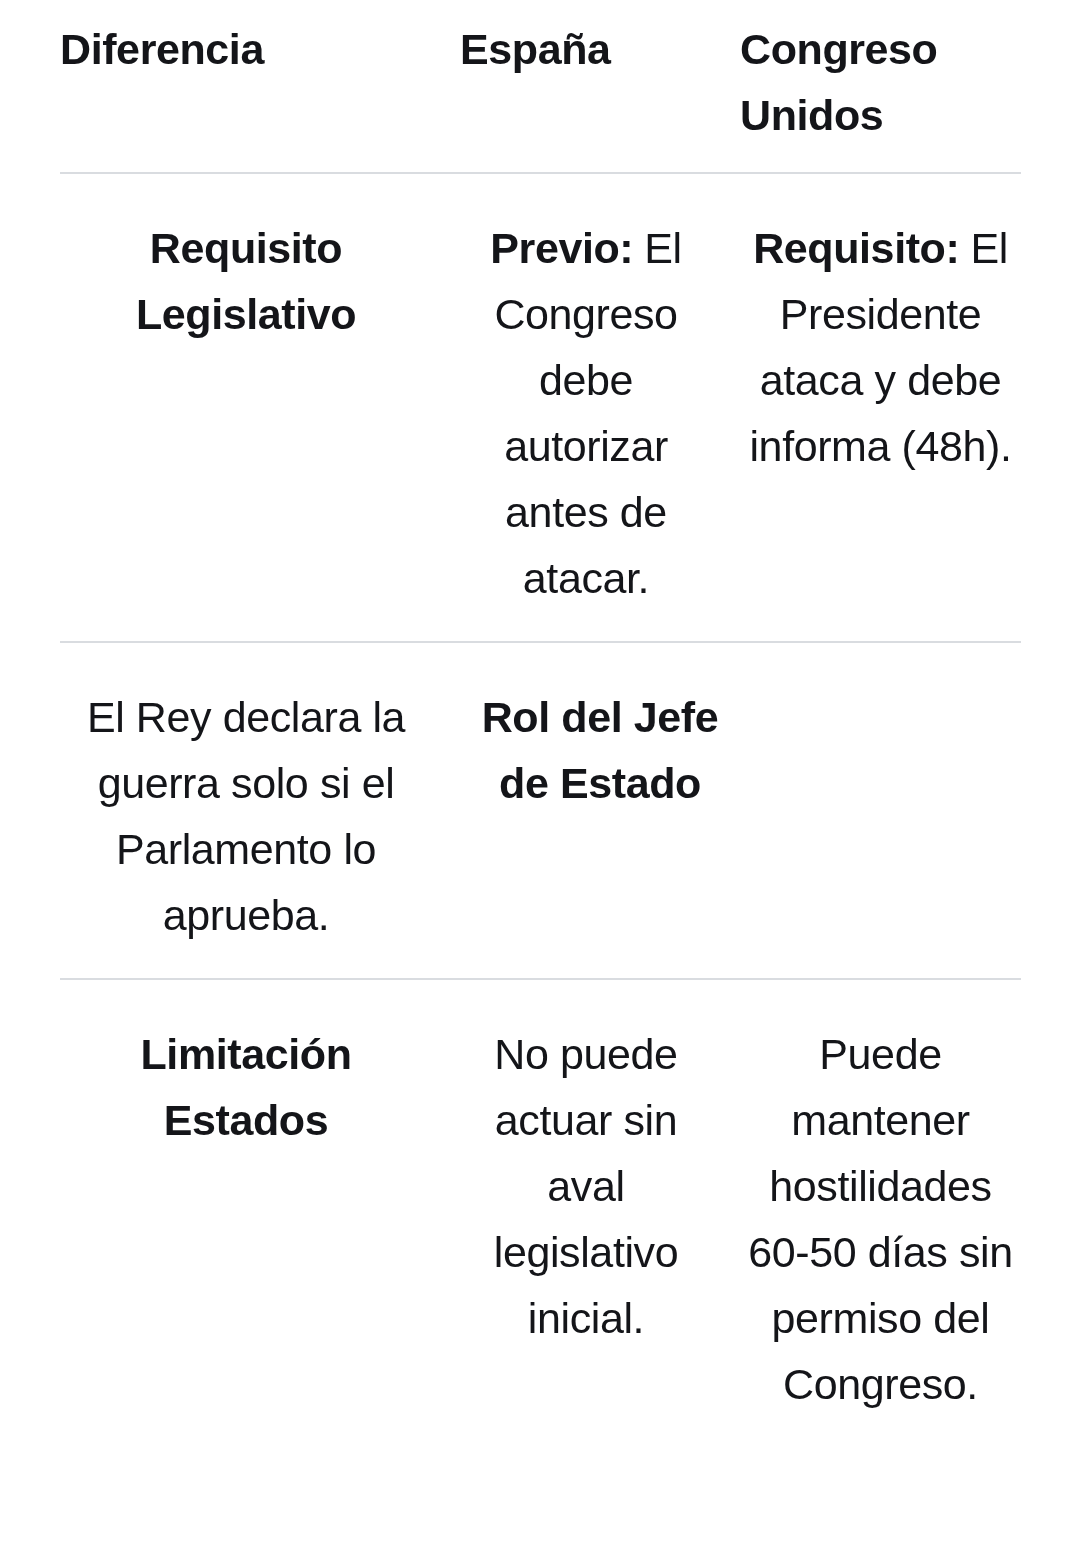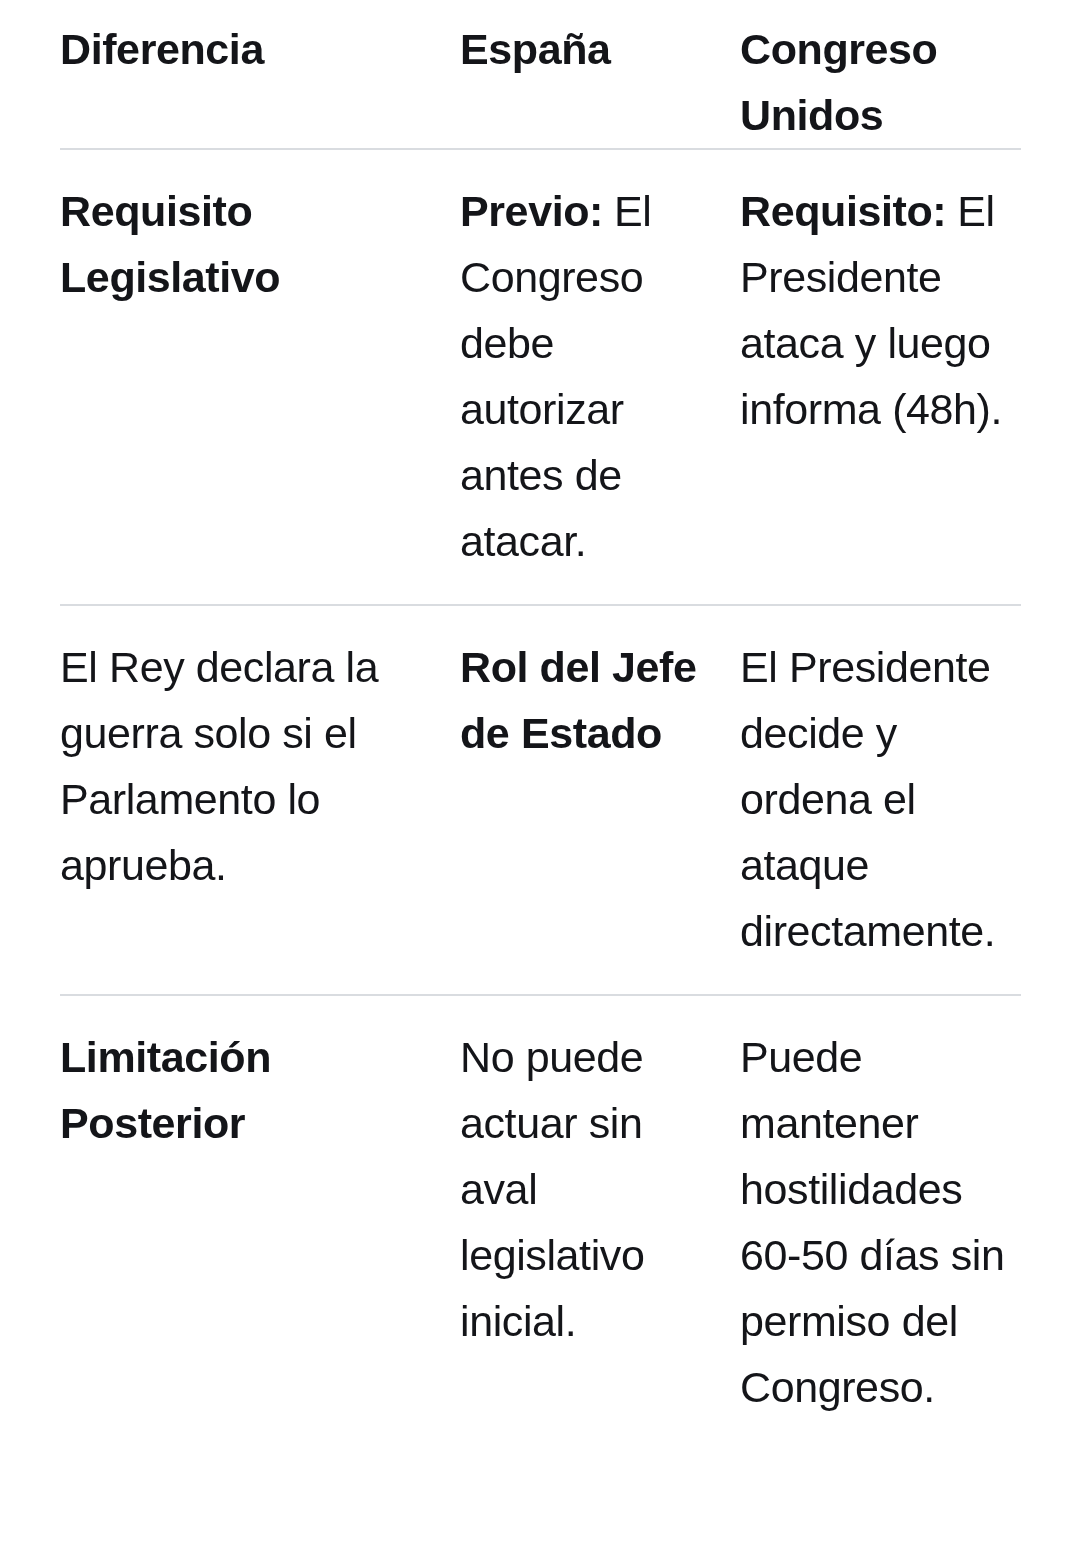--- a/index.html
+++ b/index.html
@@ -32,29 +32,31 @@
     grid-template-columns: 400px 280px 281px;
     align-items: start;
   }
   .trow .cell {
     padding-right: 28px;
   }
   .trow .cell:last-child {
     padding-right: 0;
   }
   .header-row {
+    padding-bottom: 24px;
     border-bottom: 2px solid var(--divider);
   }
   .header-row .cell {
     font-weight: 700;
   }
   .body-row {
-    padding-top: 28px;
+    padding-top: 41px;
     padding-bottom: 30px;
     border-bottom: 2px solid var(--divider);
+    text-align: center;
   }
   .body-row:last-child {
     border-bottom: none;
   }
   .feature-cell {
     font-weight: 700;
   }
   .lead {
     font-weight: 700;
   }
@@ -69,28 +71,27 @@
 
   <div class="trow header-row">
     <div class="cell">Diferencia</div>
     <div class="cell">España</div>
     <div class="cell">Congreso Unidos</div>
   </div>
 
   <div class="trow body-row">
     <div class="cell feature-cell">Requisito Legislativo</div>
     <div class="cell"><span class="lead">Previo:</span><span>El Congreso debe autorizar antes de atacar.</span></div>
-    <div class="cell"><span class="lead">Requisito:</span><span>El Presidente ataca y luego informa (48h).</span></div>
+    <div class="cell"><span class="lead">Requisito:</span><span>El Presidente ataca y debe informa (48h).</span></div>
   </div>
 
   <div class="trow body-row">
     <div class="cell"><span class="lead"></span><span>El Rey declara la guerra solo si el Parlamento lo aprueba.</span></div>
     <div class="cell feature-cell">Rol del Jefe de Estado</div>
-    <div class="cell"><span class="lead"></span><span>El Presidente decide y ordena el ataque directamente.</span></div>
   </div>
 
   <div class="trow body-row">
-    <div class="cell feature-cell">Limitación Posterior</div>
+    <div class="cell feature-cell">Limitación Estados</div>
     <div class="cell"><span class="lead"></span><span>No puede actuar sin aval legislativo inicial.</span></div>
     <div class="cell"><span class="lead"></span><span>Puede mantener hostilidades 60-50 días sin permiso del Congreso.</span></div>
   </div>
 
 </div>
 
 </body></html>

